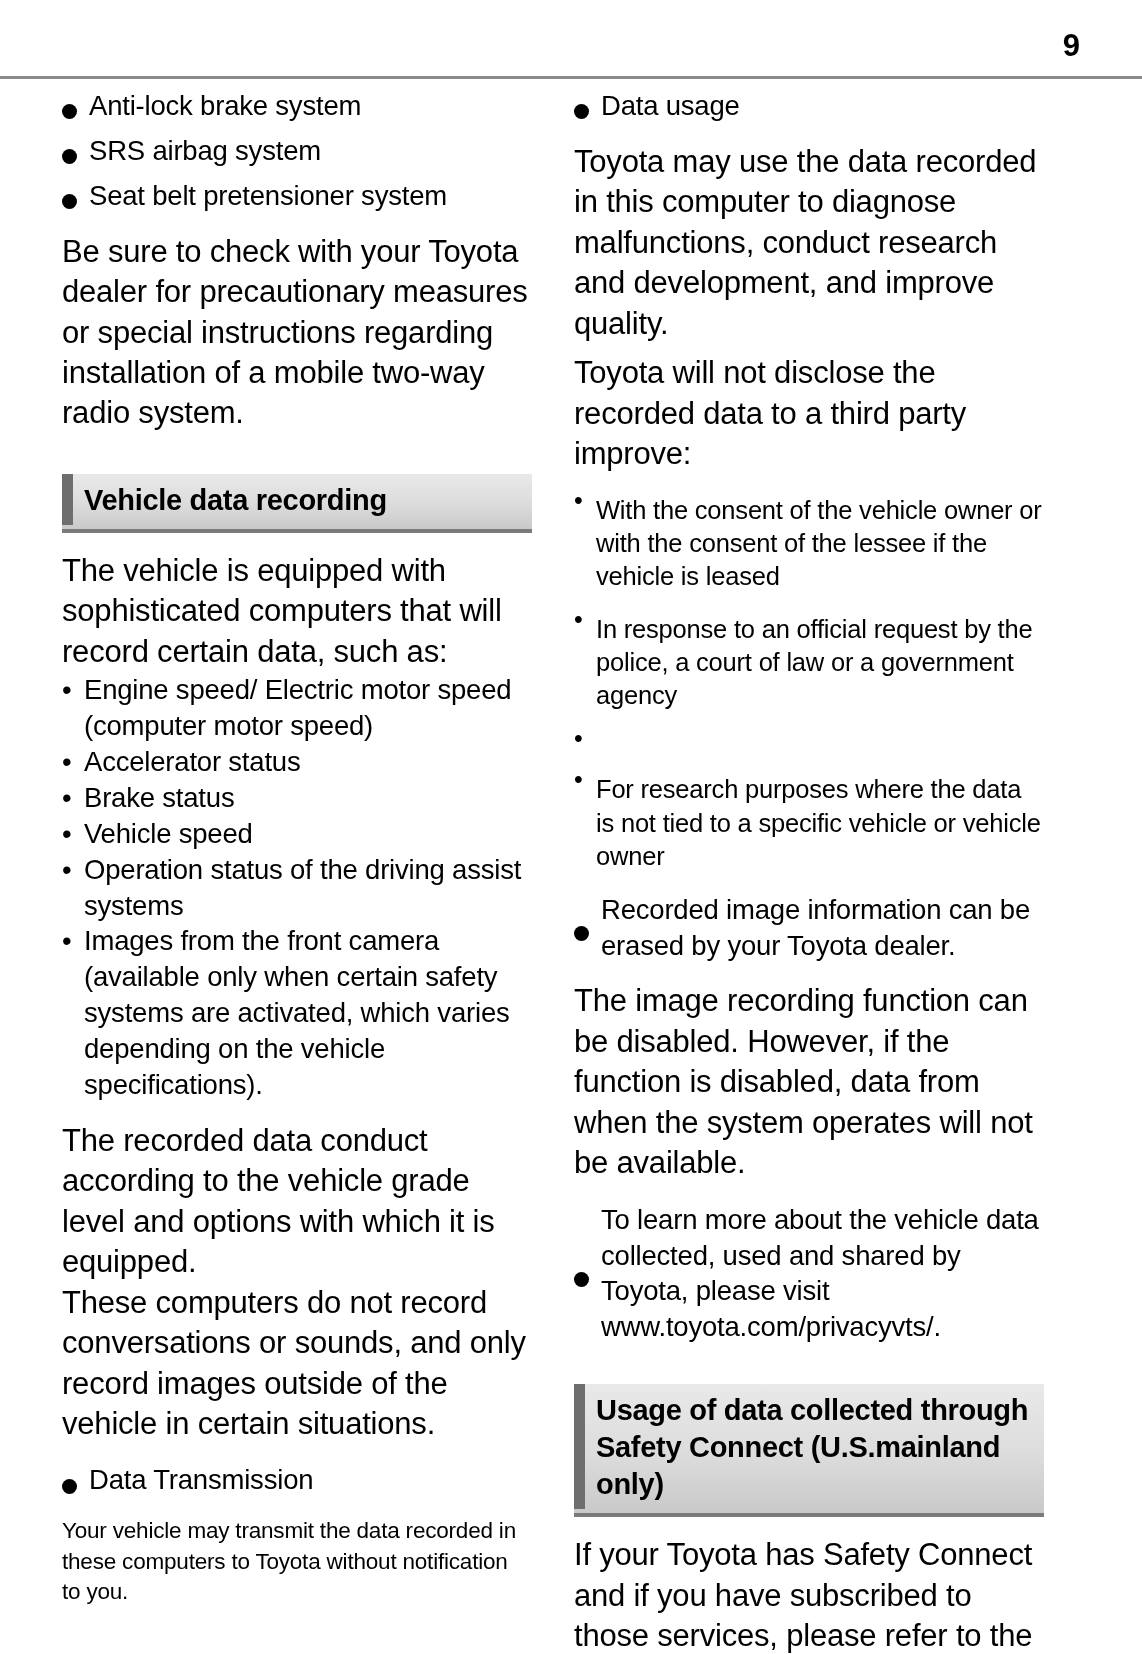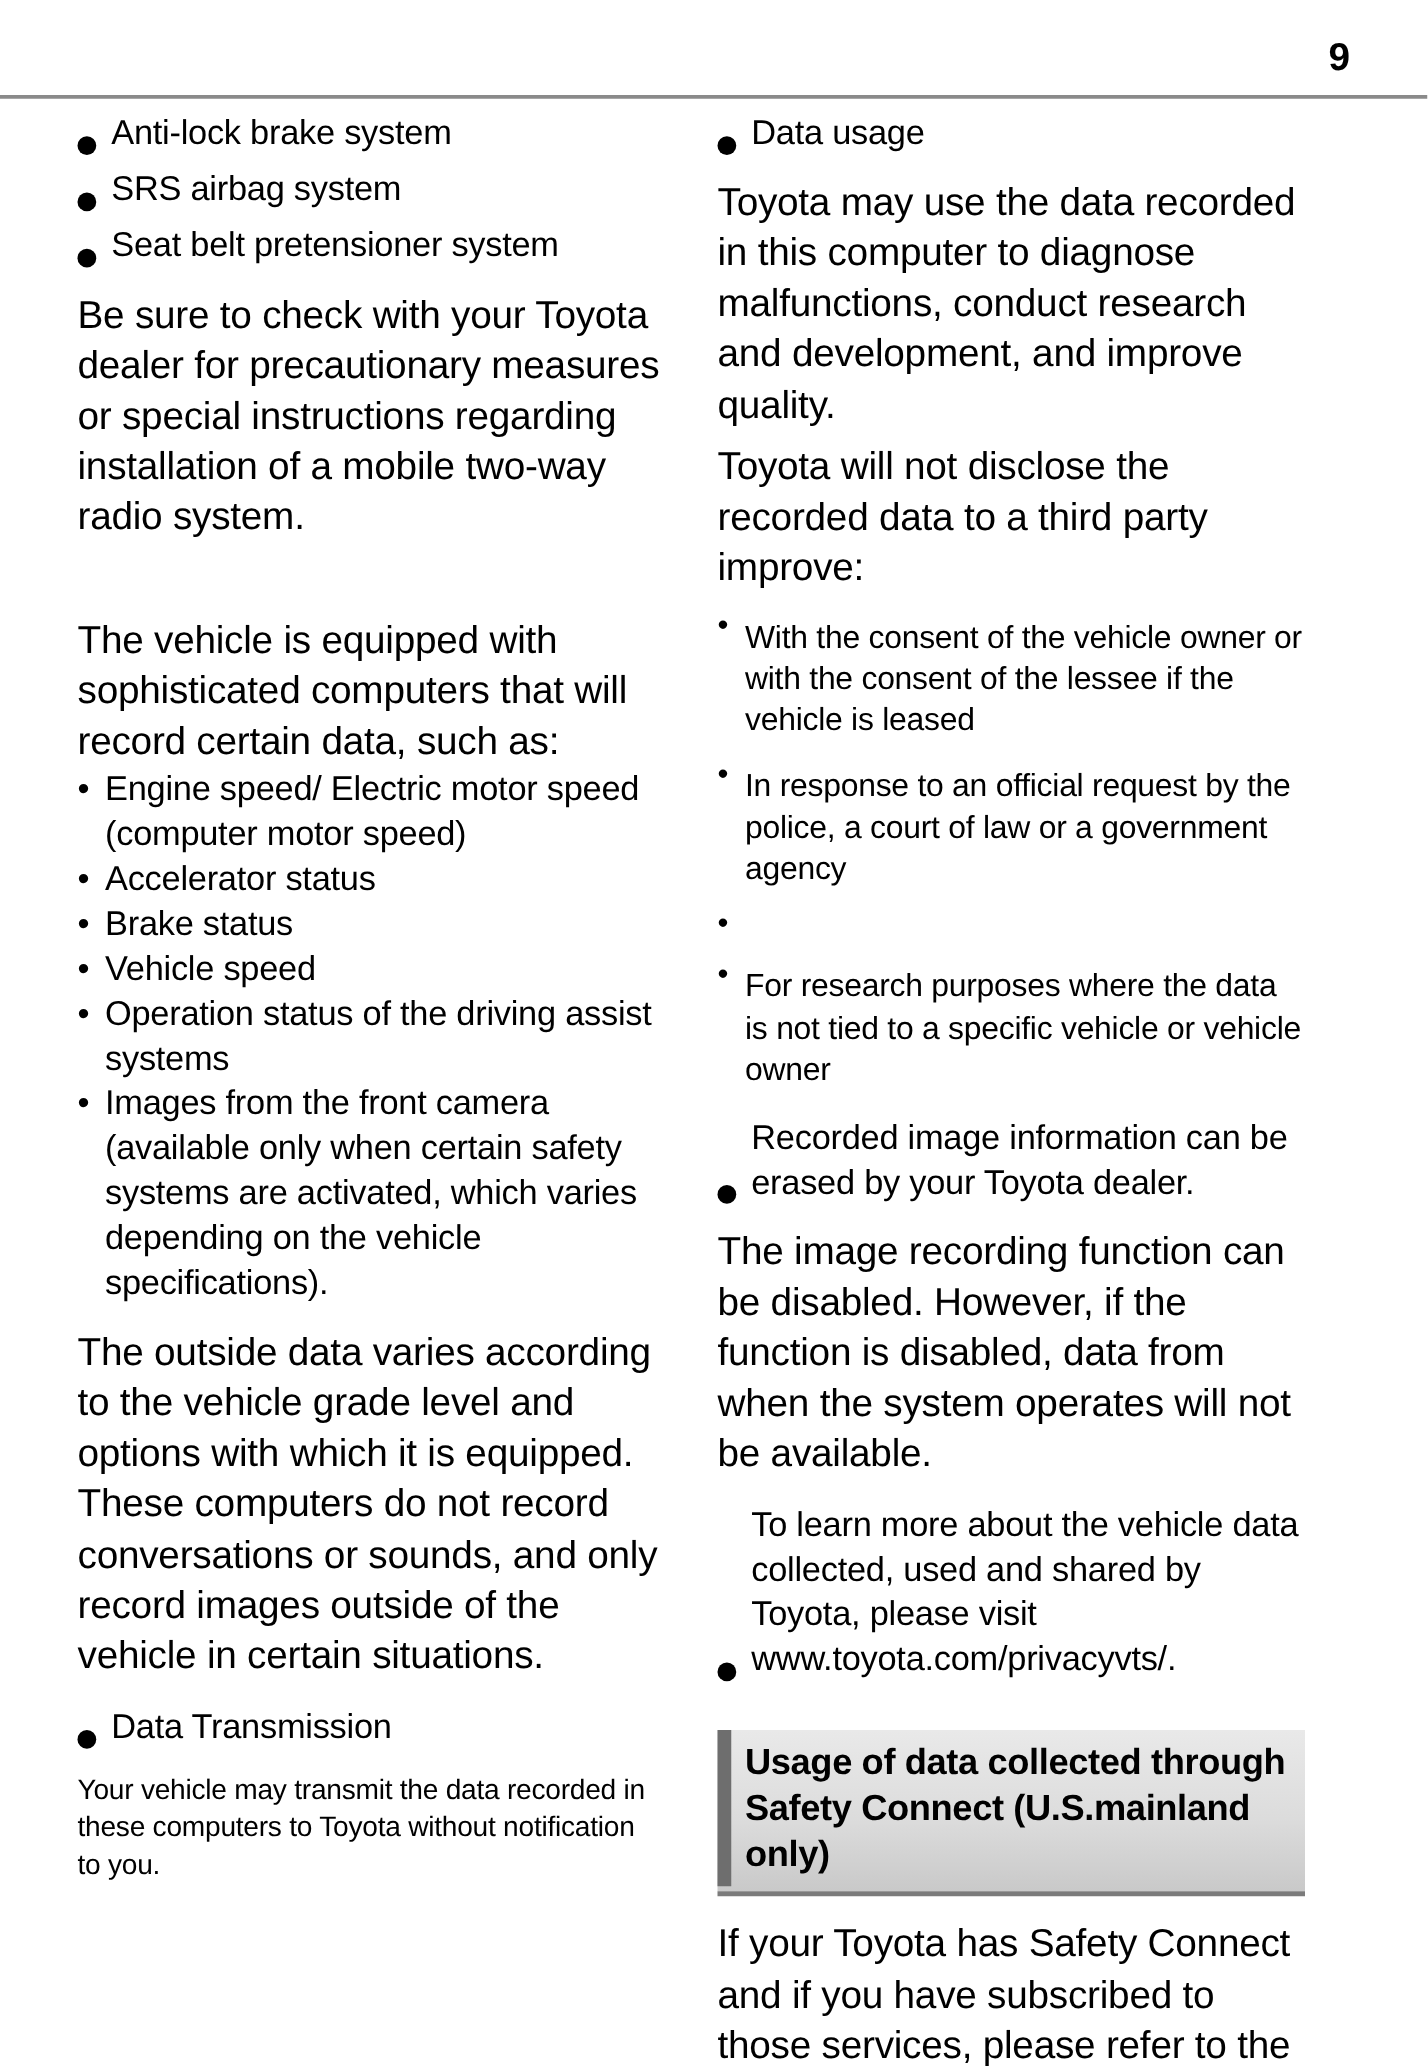--- a/index.html
+++ b/index.html
@@ -63,21 +63,21 @@
     line-height: 1.34;
   }
   .gap-s { height: 9px; }
   .gap-m { height: 18px; }
   .gap-l { height: 30px; }
   .gap-xl { height: 40px; }
 
   
   .disc-item {
     display: flex;
-    align-items: flex-end;
+    align-items: center;
     margin-bottom: 9px;
   }
   .disc-item .disc {
     flex: 0 0 auto;
     width: 15px;
     height: 15px;
     border-radius: 50%;
     background: #000;
     margin-top: 12px;
     margin-right: 12px;
@@ -155,20 +155,23 @@
       </div>
       <div class="disc-item">
         <span class="disc"></span>
         <span class="disc-text">Seat belt pretensioner system</span>
       </div>
 
       <div class="gap-s"></div>
       <p>Be sure to check with your Toyota dealer for precautionary measures or special instructions regarding installation of a mobile two-way radio system.</p>
 
       <div class="gap-xl"></div>
+      <div class="section-head">
+        <div class="title">Vehicle data recording</div>
+      </div>
 
       <div class="gap-m"></div>
       <p>The vehicle is equipped with sophisticated computers that will record certain data, such as:</p>
 
       <div class="dot-item">
         <span class="dot">•</span>
         <span class="dot-text">Engine speed/ Electric motor speed (computer motor speed)</span>
       </div>
       <div class="dot-item">
         <span class="dot">•</span>
@@ -185,21 +188,21 @@
       <div class="dot-item">
         <span class="dot">•</span>
         <span class="dot-text">Operation status of the driving assist systems</span>
       </div>
       <div class="dot-item">
         <span class="dot">•</span>
         <span class="dot-text">Images from the front camera (available only when certain safety systems are activated, which varies depending on the vehicle specifications).</span>
       </div>
 
       <div class="gap-m"></div>
-      <p>The outside data varies according to the vehicle grade level and options with which it is equipped.</p>
+      <p>The recorded data conduct according to the vehicle grade level and options with which it is equipped.</p>
       <p>These computers do not record conversations or sounds, and only record images outside of the vehicle in certain situations.</p>
 
       <div class="gap-m"></div>
       <div class="disc-item">
         <span class="disc"></span>
         <span class="disc-text">Data Transmission</span>
       </div>
 
       <div class="gap-s"></div>
       <p class="small">Your vehicle may transmit the data recorded in these computers to Toyota without notification to you.</p>

